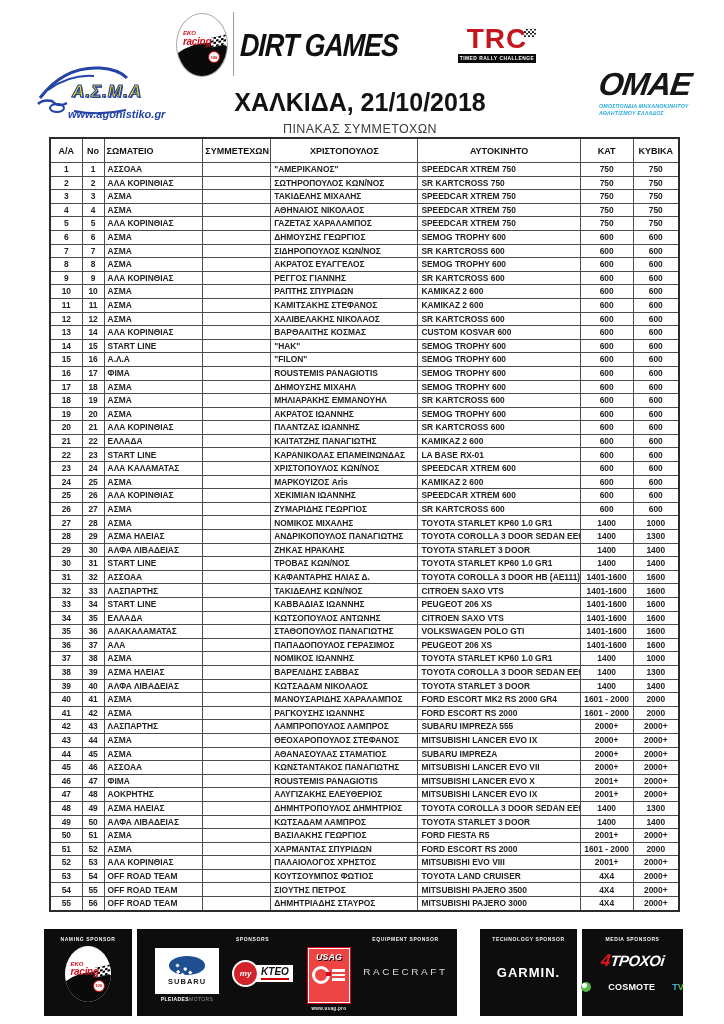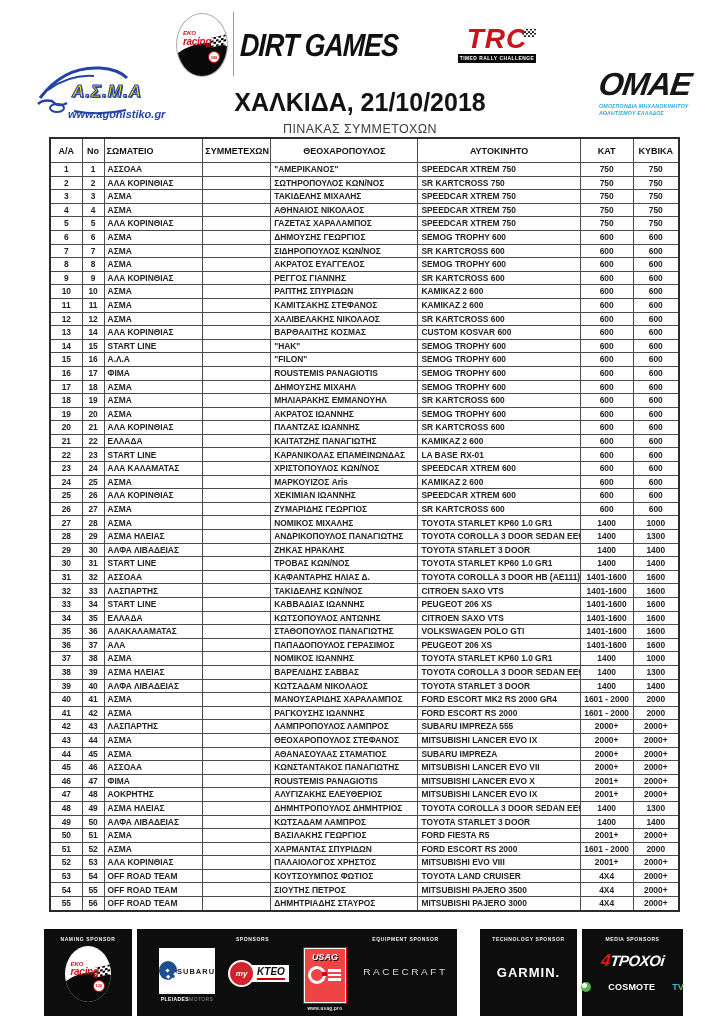--- a/index.html
+++ b/index.html
@@ -29,21 +29,21 @@
            border:1px solid #c00;color:#c00;font-size:4px;font-weight:700;display:flex;
            align-items:center;justify-content:center;}
 
   .hdr-divider{position:absolute;left:233px;top:12px;width:1px;height:64px;background:#9a9a9a;}
 
   .dirt-games{position:absolute;left:241px;top:27px;font-size:29px;font-weight:900;font-style:italic;
               color:#101010;letter-spacing:-1px;transform:scale(.92,1.1) skewX(-3deg);
               transform-origin:left top;white-space:nowrap;}
 
   .trc-logo{position:absolute;left:458px;top:26px;width:78px;text-align:center;}
-  .trc-abbr{font-size:28px;line-height:.95;font-weight:900;font-style:italic;color:#c4161c;
+  .trc-abbr{font-size:28px;line-height:.95;font-weight:900;color:#c4161c;
             letter-spacing:1px;transform:scaleY(1.02);position:relative;}
   .trc-chk{position:absolute;right:0px;top:3px;width:12px;height:8px;
            background:conic-gradient(#1a1a1a 0 90deg,#fff 0 180deg,#1a1a1a 0 270deg,#fff 0) 0 0/4px 4px;}
   .trc-bar{background:#0b0b0b;color:#fff;font-size:4.9px;font-weight:700;letter-spacing:.5px;
            padding:2px 0;margin-top:1px;}
 
   .event-title{position:absolute;left:150px;top:88px;width:420px;text-align:center;font-size:25px;
                font-weight:900;color:#131313;letter-spacing:0;white-space:nowrap;transform:scaleY(1.05);}
   .event-subtitle{position:absolute;left:150px;top:122px;width:420px;text-align:center;font-size:12.5px;
                   color:#3c3c3c;letter-spacing:.4px;}
@@ -73,21 +73,21 @@
   .panel-sponsors{left:137px;width:231px;}
   .panel-equipment{left:354px;width:103px;}
   .panel-technology{left:480px;width:97px;}
   .panel-media{left:582px;width:101px;}
 
   .eko-ball-footer{position:relative;width:46px;height:56px;margin-top:4px;border-radius:50%;
                    background:#fff;overflow:hidden;border:none;}
 
   .sponsor-row{display:flex;align-items:flex-start;gap:13px;margin-top:6px;}
   .subaru-block{text-align:center;}
-  .subaru-box{width:56px;height:46px;background:#fff;display:flex;flex-direction:row;
+  .subaru-box{width:64px;height:46px;background:#fff;display:flex;flex-direction:column;
               align-items:center;justify-content:center;}
   .sub-oval{width:36px;height:19px;background:#1d4f91;border-radius:50%;position:relative;margin-bottom:2px;}
   .sub-star{position:absolute;left:7px;top:8px;width:3px;height:3px;background:#fff;transform:rotate(45deg);
             box-shadow:8px -3px #fff,14px -4px #fff,5px 4px #fff,10px 3px #fff,15px 2px #fff;}
   .subaru-word{font-size:7.5px;font-weight:700;letter-spacing:1px;color:#1a1a1a;}
   .subaru-sub{font-size:5px;margin-top:2px;letter-spacing:.4px;}
   .subaru-sub .b{color:#fff;font-weight:700;}
   .subaru-sub .g{color:#9a9a9a;}
 
   .kteo-block{display:flex;align-items:center;margin-top:12px;}
@@ -183,21 +183,21 @@
         <col style="width:25.8%">
         <col style="width:8.4%">
         <col style="width:7.3%">
     </colgroup>
     <thead>
       <tr>
         <th>Α/Α</th>
         <th>No</th>
         <th class="h-club">ΣΩΜΑΤΕΙΟ</th>
         <th>ΣΥΜΜΕΤΕΧΩΝ</th>
-        <th>ΘΕΟΧΑΡΟΠΟΥΛΟΣ</th>
+        <th>ΧΡΙΣΤΟΠΟΥΛΟΣ</th>
         <th>ΑΥΤΟΚΙΝΗΤΟ</th>
         <th>ΚΑΤ</th>
         <th>ΚΥΒΙΚΑ</th>
       </tr>
     </thead>
     <tbody>
         <tr>
           <td class="col-aa">1</td>
           <td class="col-no">1</td>
           <td class="col-club">ΑΣΣΟΑΑ</td>

